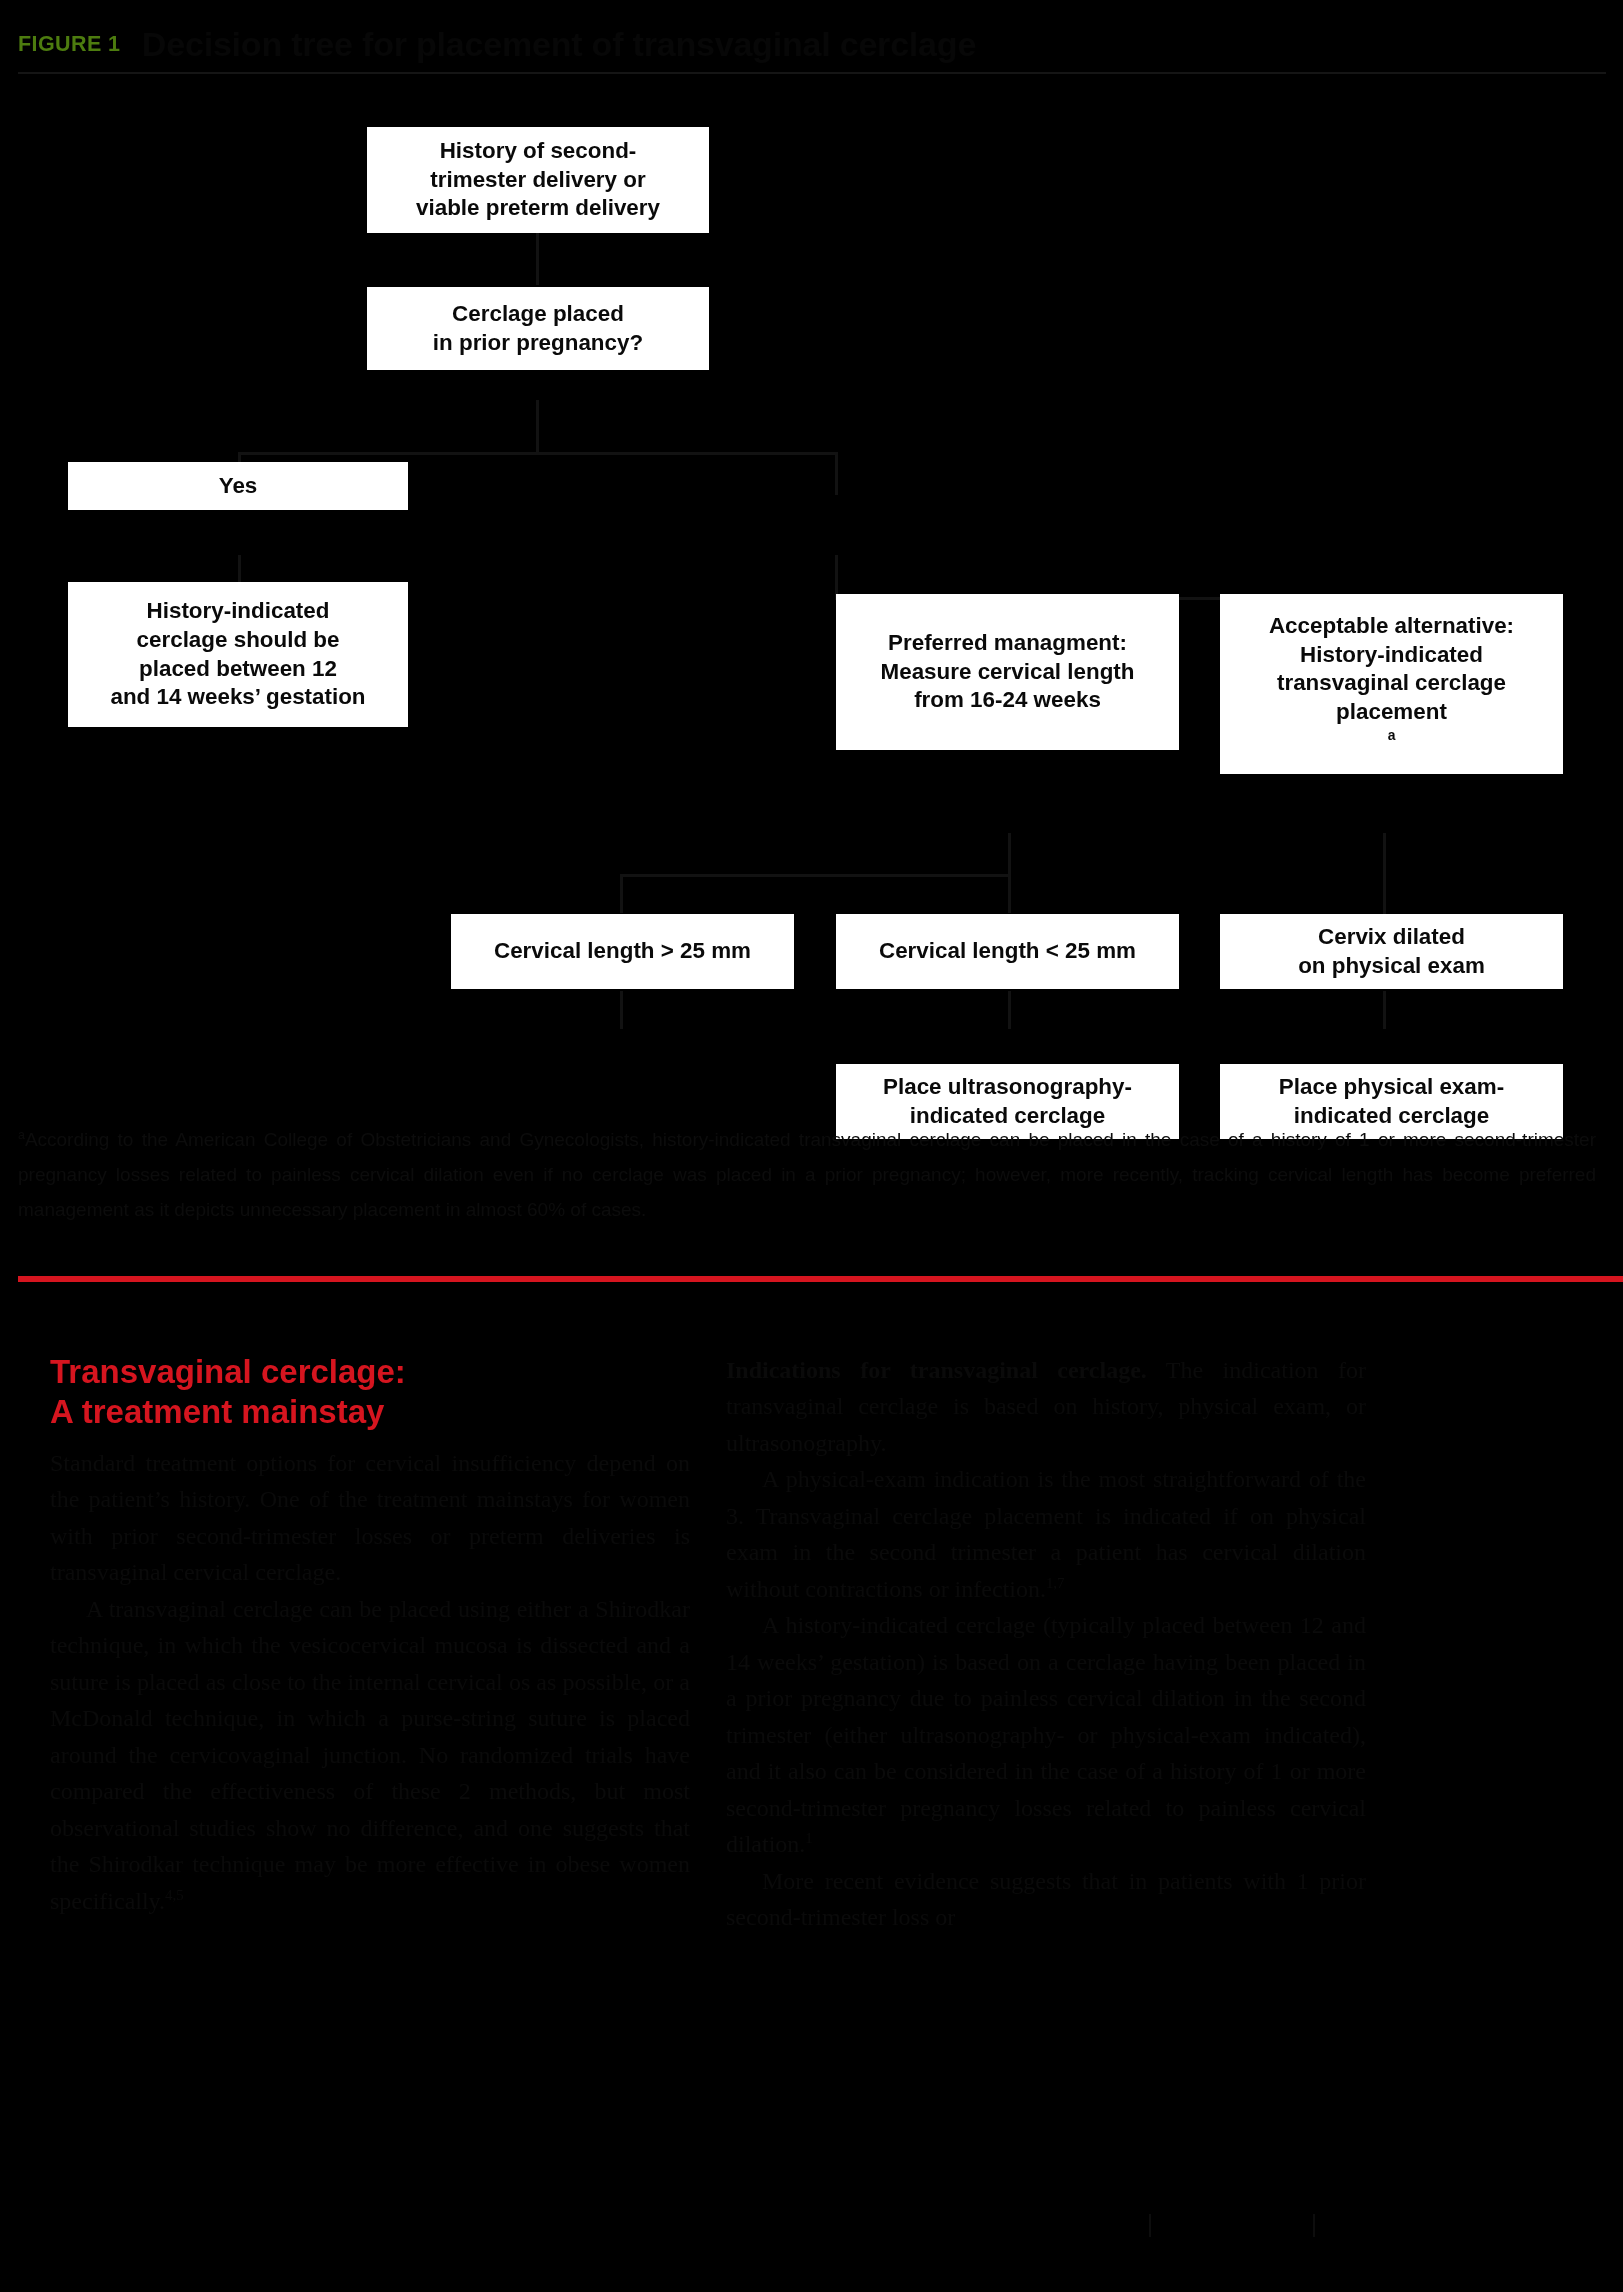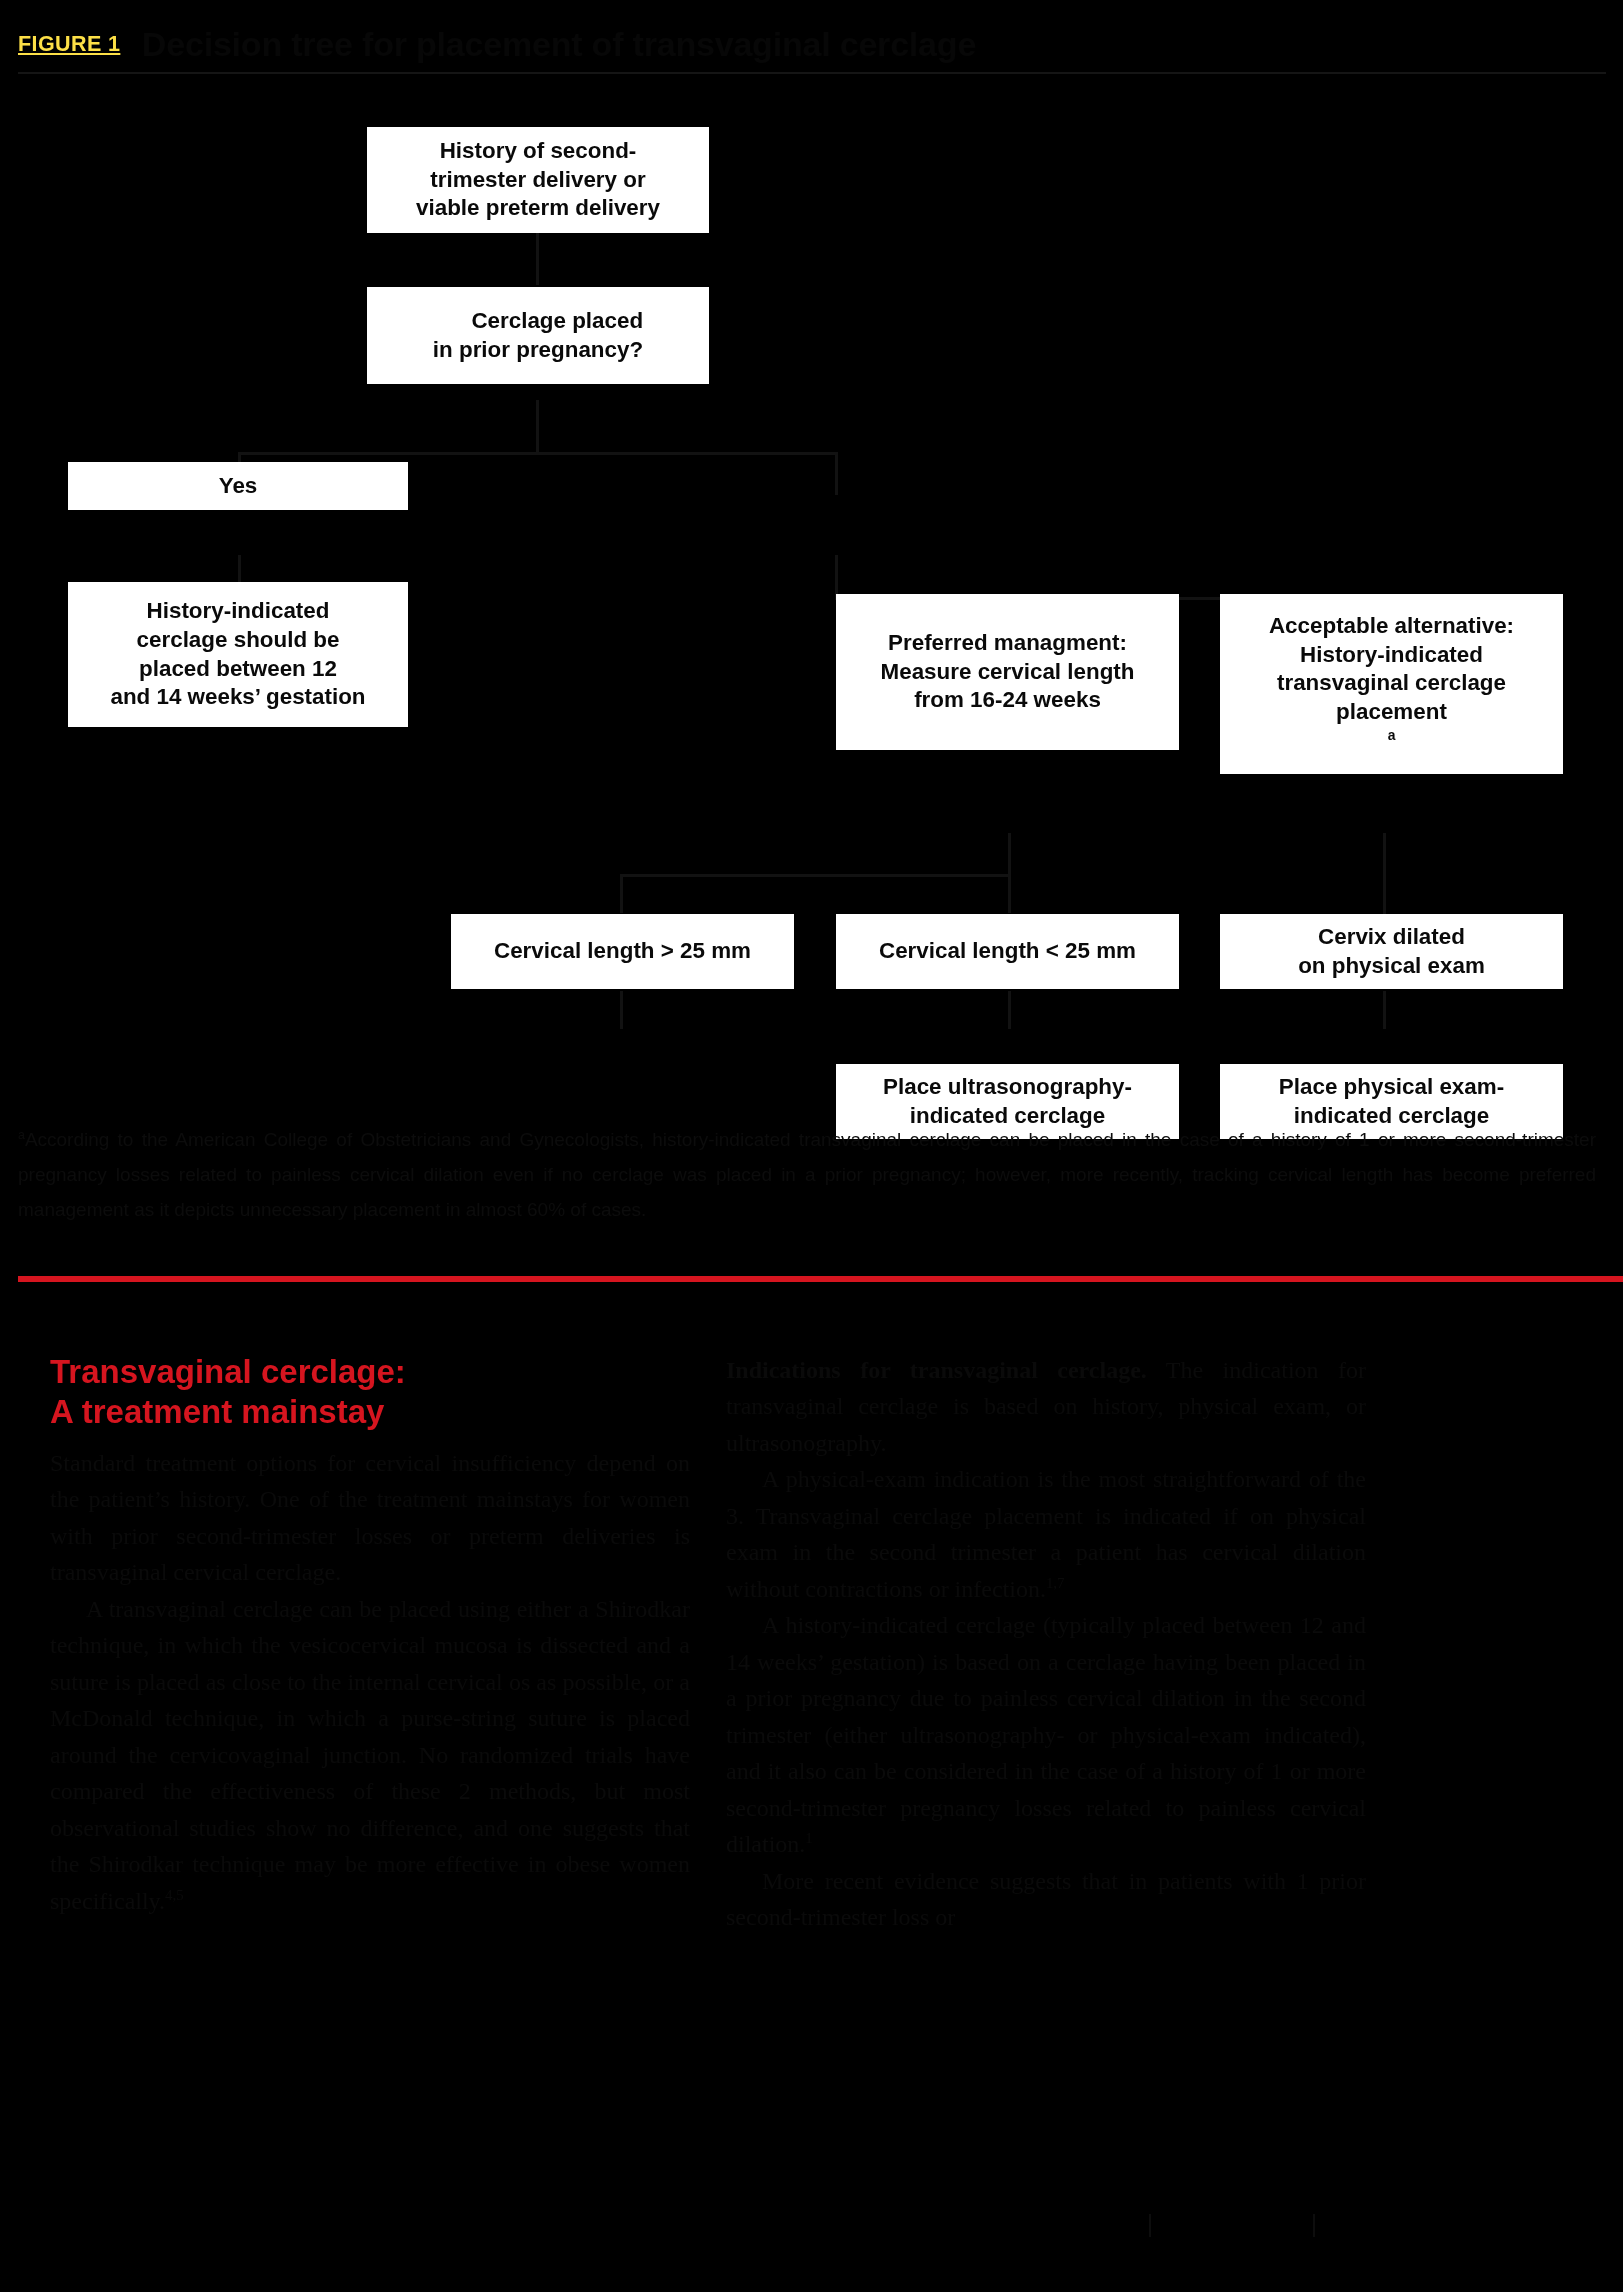--- a/index.html
+++ b/index.html
@@ -20,26 +20,25 @@
     position: absolute;
     left: 18px;
     top: 16px;
     width: 1588px;
     height: 56px;
     display: flex;
     align-items: center;
     gap: 21.5px;
   }
   .fig-label {
-    color: #fde047;
+    color: #4d7c0f;
     font-weight: bold;
     font-size: 21.5px;
     letter-spacing: 0.4px;
     white-space: nowrap;
-    text-decoration: underline;
   }
   .fig-title {
     color: #070707;
     font-weight: bold;
     font-size: 34px;
     letter-spacing: -0.2px;
     white-space: nowrap;
   }
   .fig-header-rule {
     position: absolute;
@@ -183,21 +182,21 @@
   <div class="connector" style="left:1371px; top:912px; width:2.7px; height:38px;"></div>
 
   <div class="node" style="left:355px; top:48px; width:342px; height:106px;">
     <div>
       <span>History of second-</span>
       <span>trimester delivery or</span>
       <span>viable preterm delivery</span>
     </div>
   </div>
 
-  <div class="node" style="left:355px; top:208px; width:342px; height:97px;text-align:right;">
+  <div class="node" style="left:355px; top:208px; width:342px; height:83px;">
     <div>
       <span>Cerclage placed</span>
       <span>in prior pregnancy?</span>
     </div>
   </div>
 
   <div class="node" style="left:56px; top:383px; width:340px; height:48px;">
     <span>Yes</span>
   </div>
 

